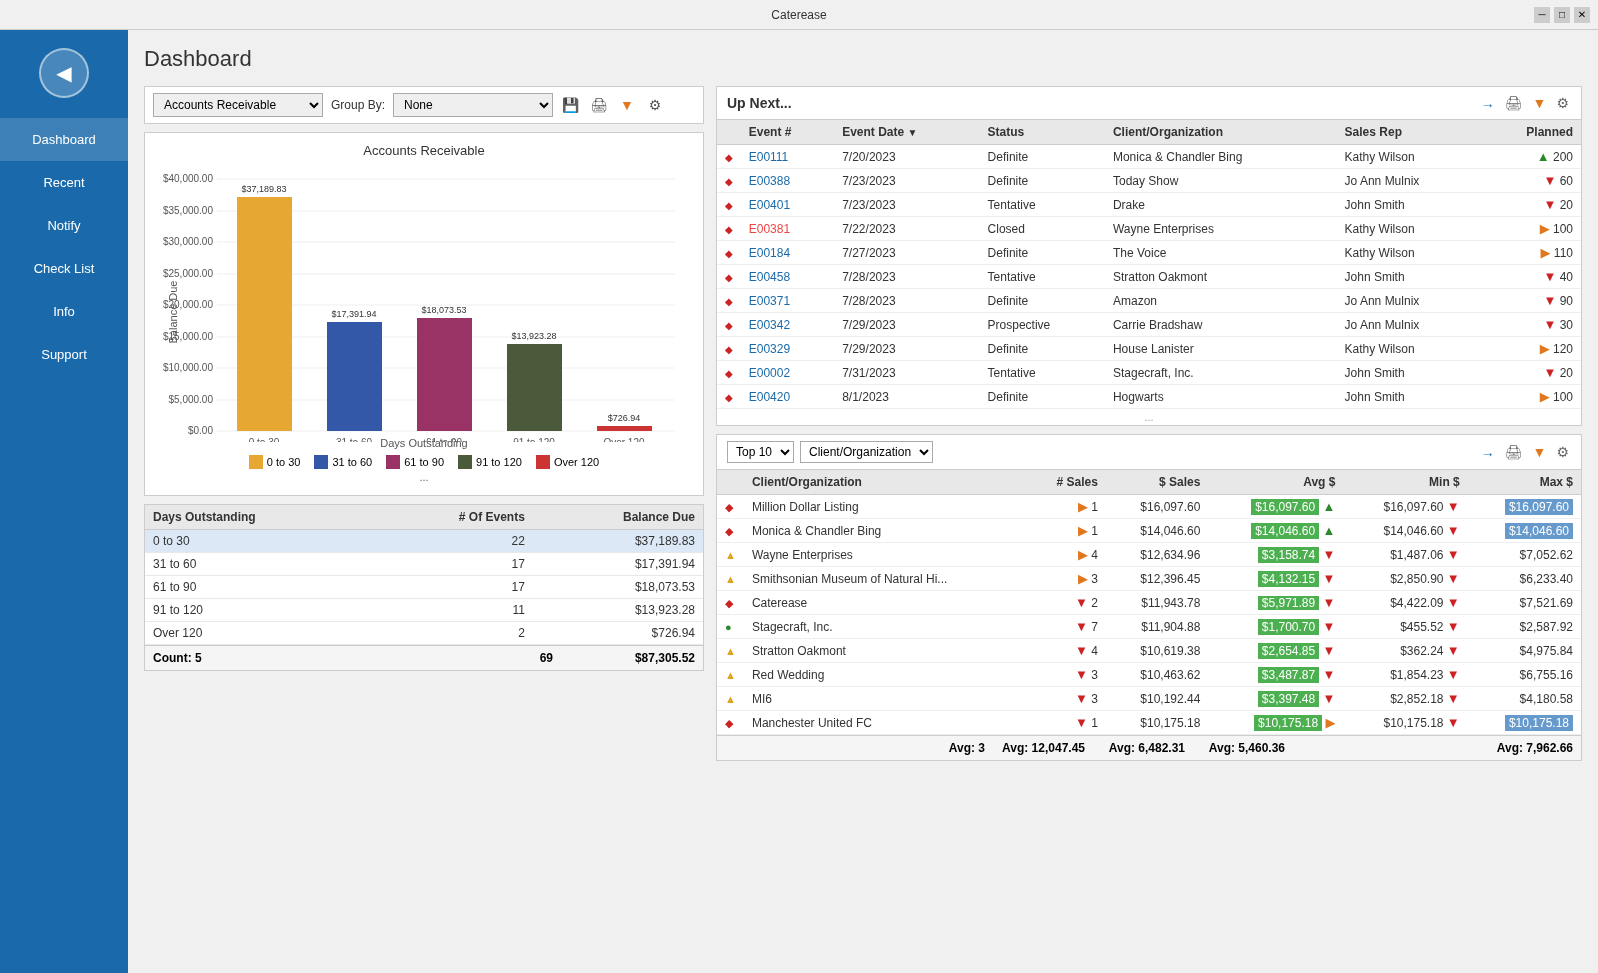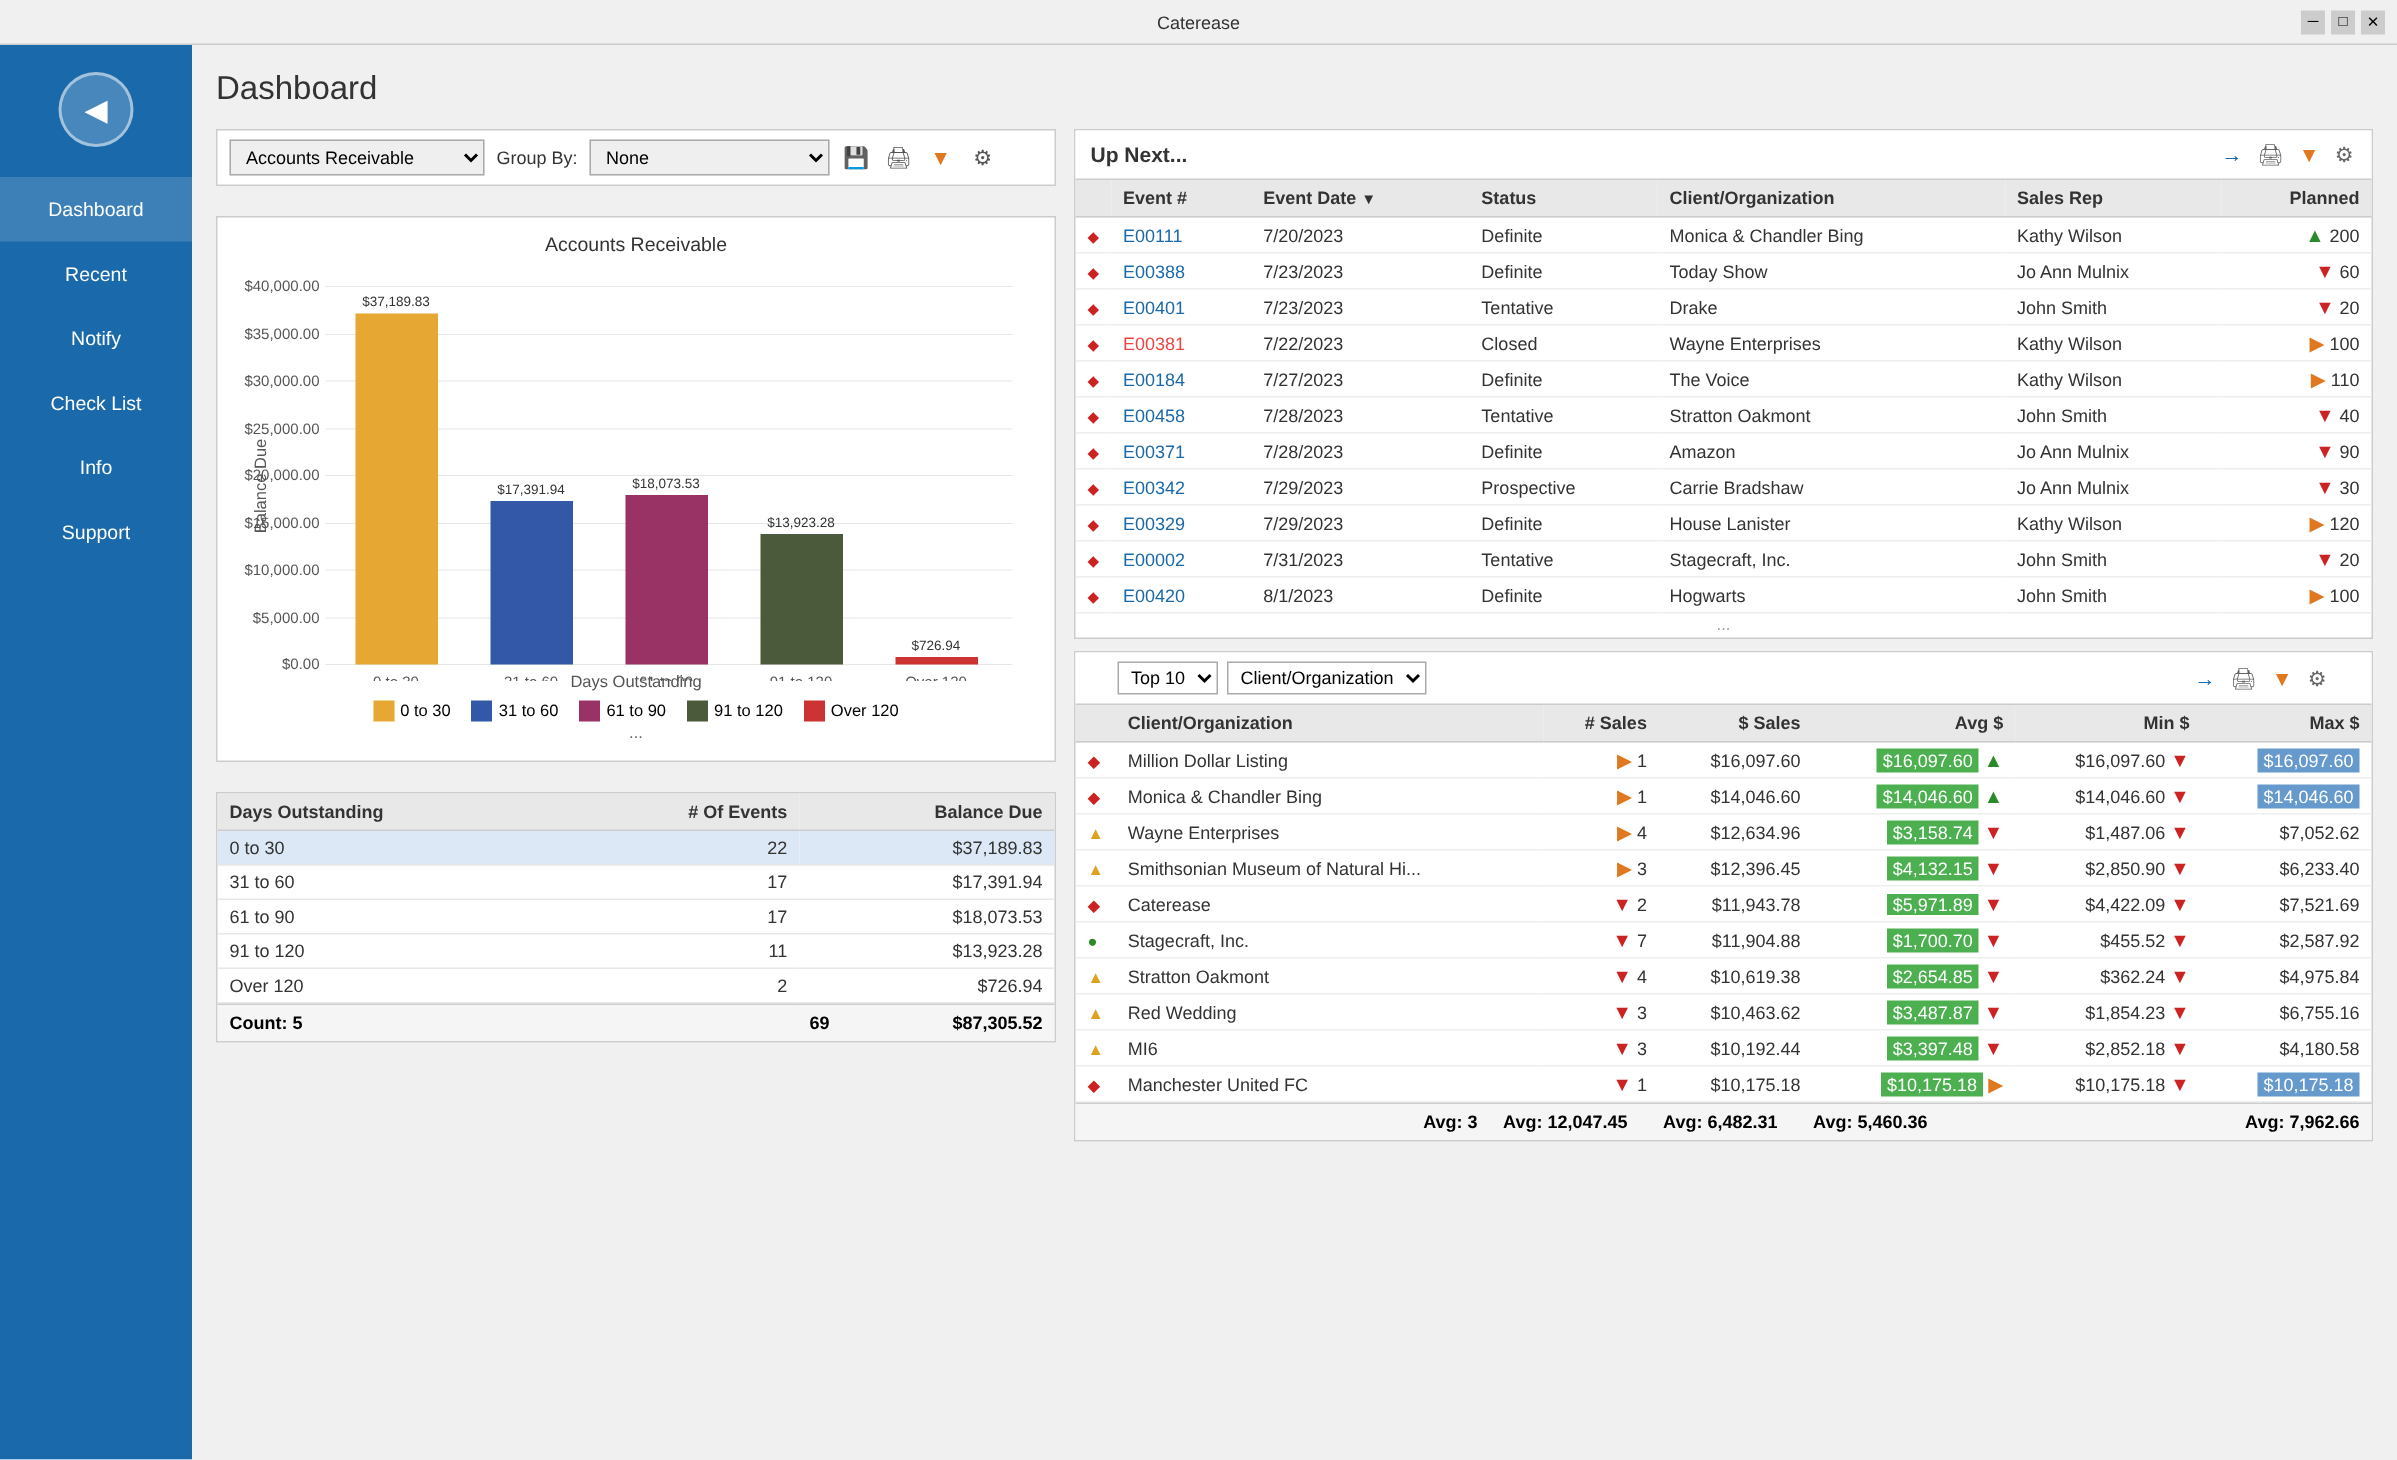--- a/index.html
+++ b/index.html
@@ -97,21 +97,21 @@
       display: flex;
       gap: 12px;
       margin-bottom: 10px;
     }
 
     
     .left-panel {
       flex: 0 0 560px;
       display: flex;
       flex-direction: column;
-      gap: 20px;
+      gap: 8px;
     }
 
     
     .controls-bar {
       display: flex;
       align-items: center;
       gap: 8px;
       background: white;
       padding: 6px 8px;
       border: 1px solid #ccc;
@@ -301,21 +301,21 @@
       color: #333;
       white-space: nowrap;
     }
     .events-table td.right { text-align: right; }
 
     
     .top10-header {
       display: flex;
       align-items: center;
       justify-content: space-between;
-      padding: 6px 28px;
+      padding: 6px 10px;
       background: white;
       border-bottom: 1px solid #ccc;
     }
     .top10-left {
       display: flex;
       align-items: center;
       gap: 6px;
     }
     .top10-dropdown {
       border: 1px solid #aaa;

